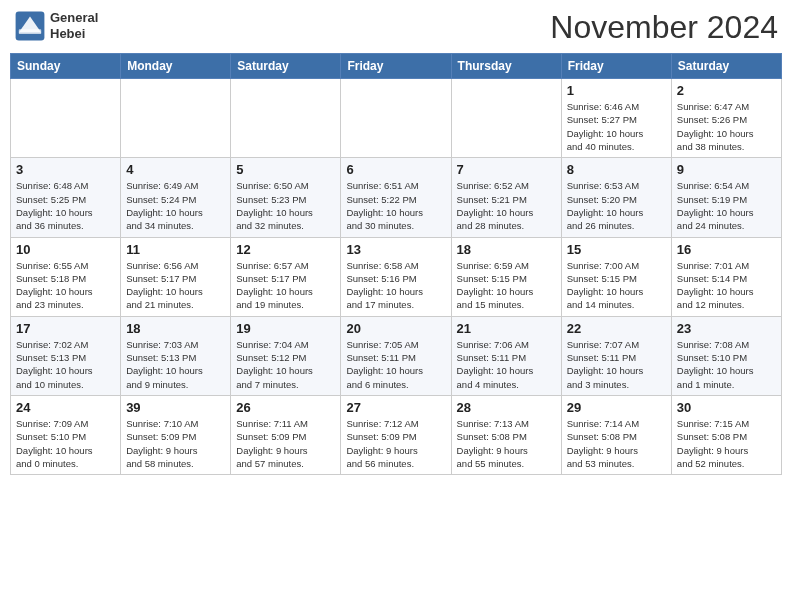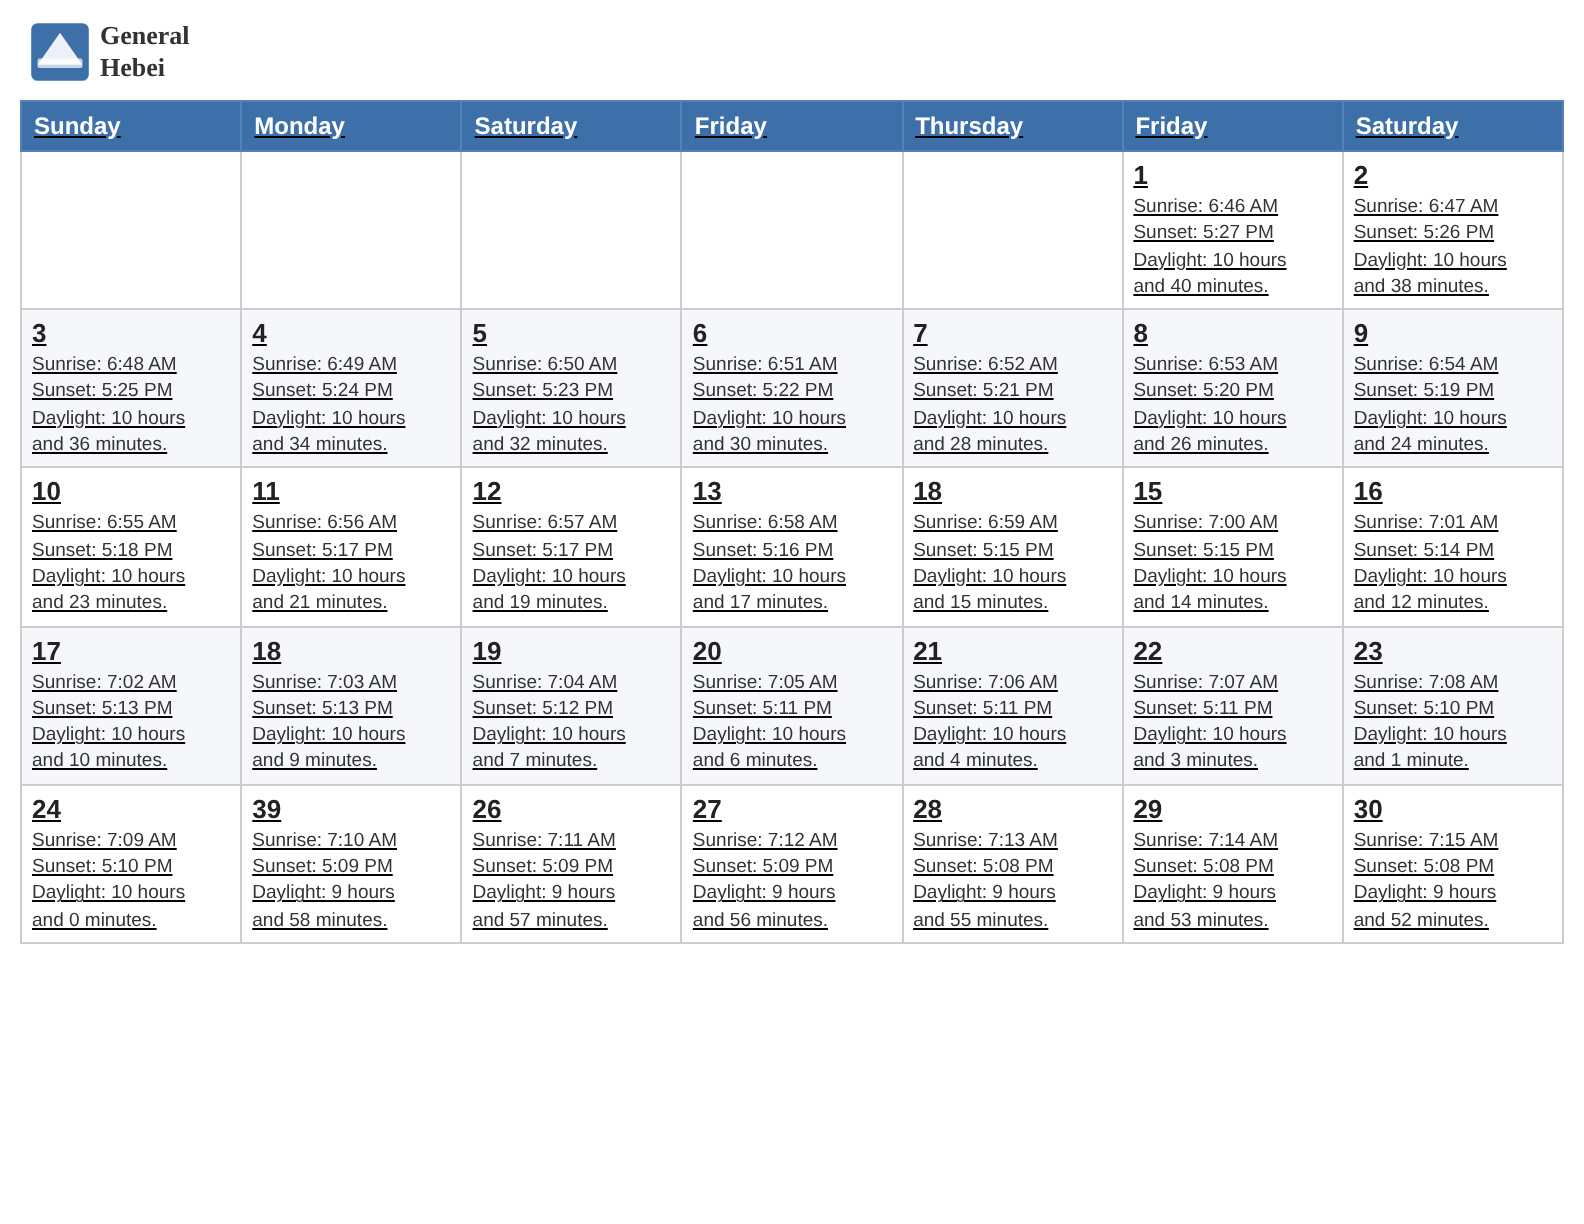--- a/index.html
+++ b/index.html
@@ -14,21 +14,20 @@
       display: flex;
       justify-content: space-between;
       align-items: flex-start;
       margin-bottom: 8px;
       padding: 0 4px;
     }
     .logo {
       display: flex;
       align-items: center;
       gap: 4px;
-      font-family: Liberation Serif, serif;
     }
     .logo-text {
       display: flex;
       flex-direction: column;
       font-size: 13px;
       font-weight: bold;
       color: #333;
       line-height: 1.2;
     }
     .logo-text span:first-child { color: #333; }
@@ -46,21 +45,20 @@
       line-height: 1.1;
     }
     .subtitle {
       font-size: 14px;
       color: #555;
     }
     .calendar {
       width: 100%;
       border-collapse: collapse;
       border: 1px solid #ccc;
-      text-decoration: underline;
     }
     .calendar th {
       background: #3d6fa8;
       color: #fff;
       font-size: 12px;
       font-weight: bold;
       padding: 5px 6px;
       text-align: left;
       border: 1px solid #5580b8;
     }
@@ -105,20 +103,21 @@
       <rect x="2" y="2" width="36" height="36" rx="4" fill="#3d6fa8"></rect>
       <polygon points="20,8 34,28 6,28" fill="white" opacity="0.9"></polygon>
       <rect x="6" y="24" width="28" height="6" rx="1" fill="white" opacity="0.7"></rect>
     </svg>
     <div class="logo-text">
       <span>General</span>
       <span>Hebei</span>
     </div>
   </div>
   <div class="title-block">
+    <div class="month-title">November 2024</div>
   </div>
 </div>
 
 <table class="calendar">
   <thead>
     <tr>
     <th>Sunday</th>
         <th>Monday</th>
         <th>Saturday</th>
         <th>Friday</th>

